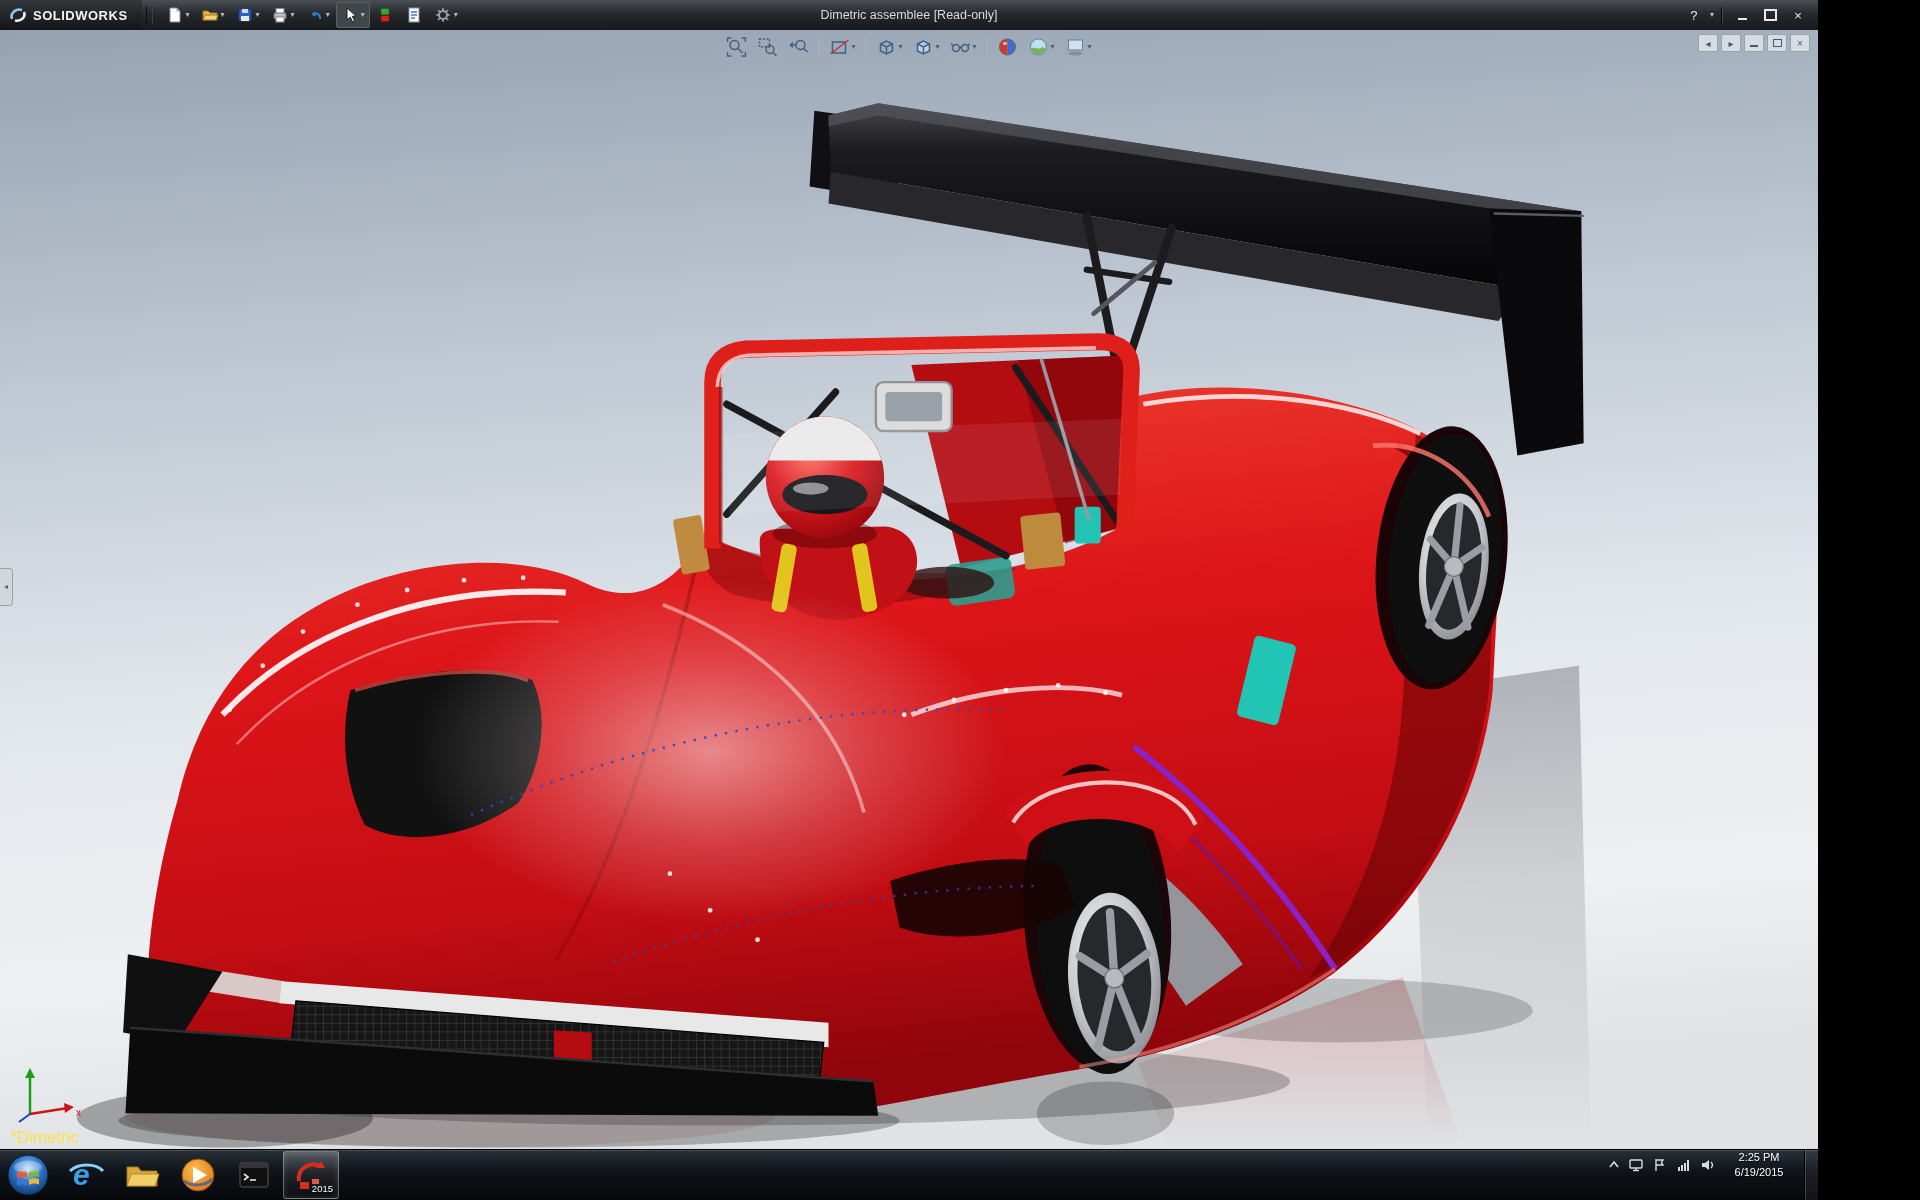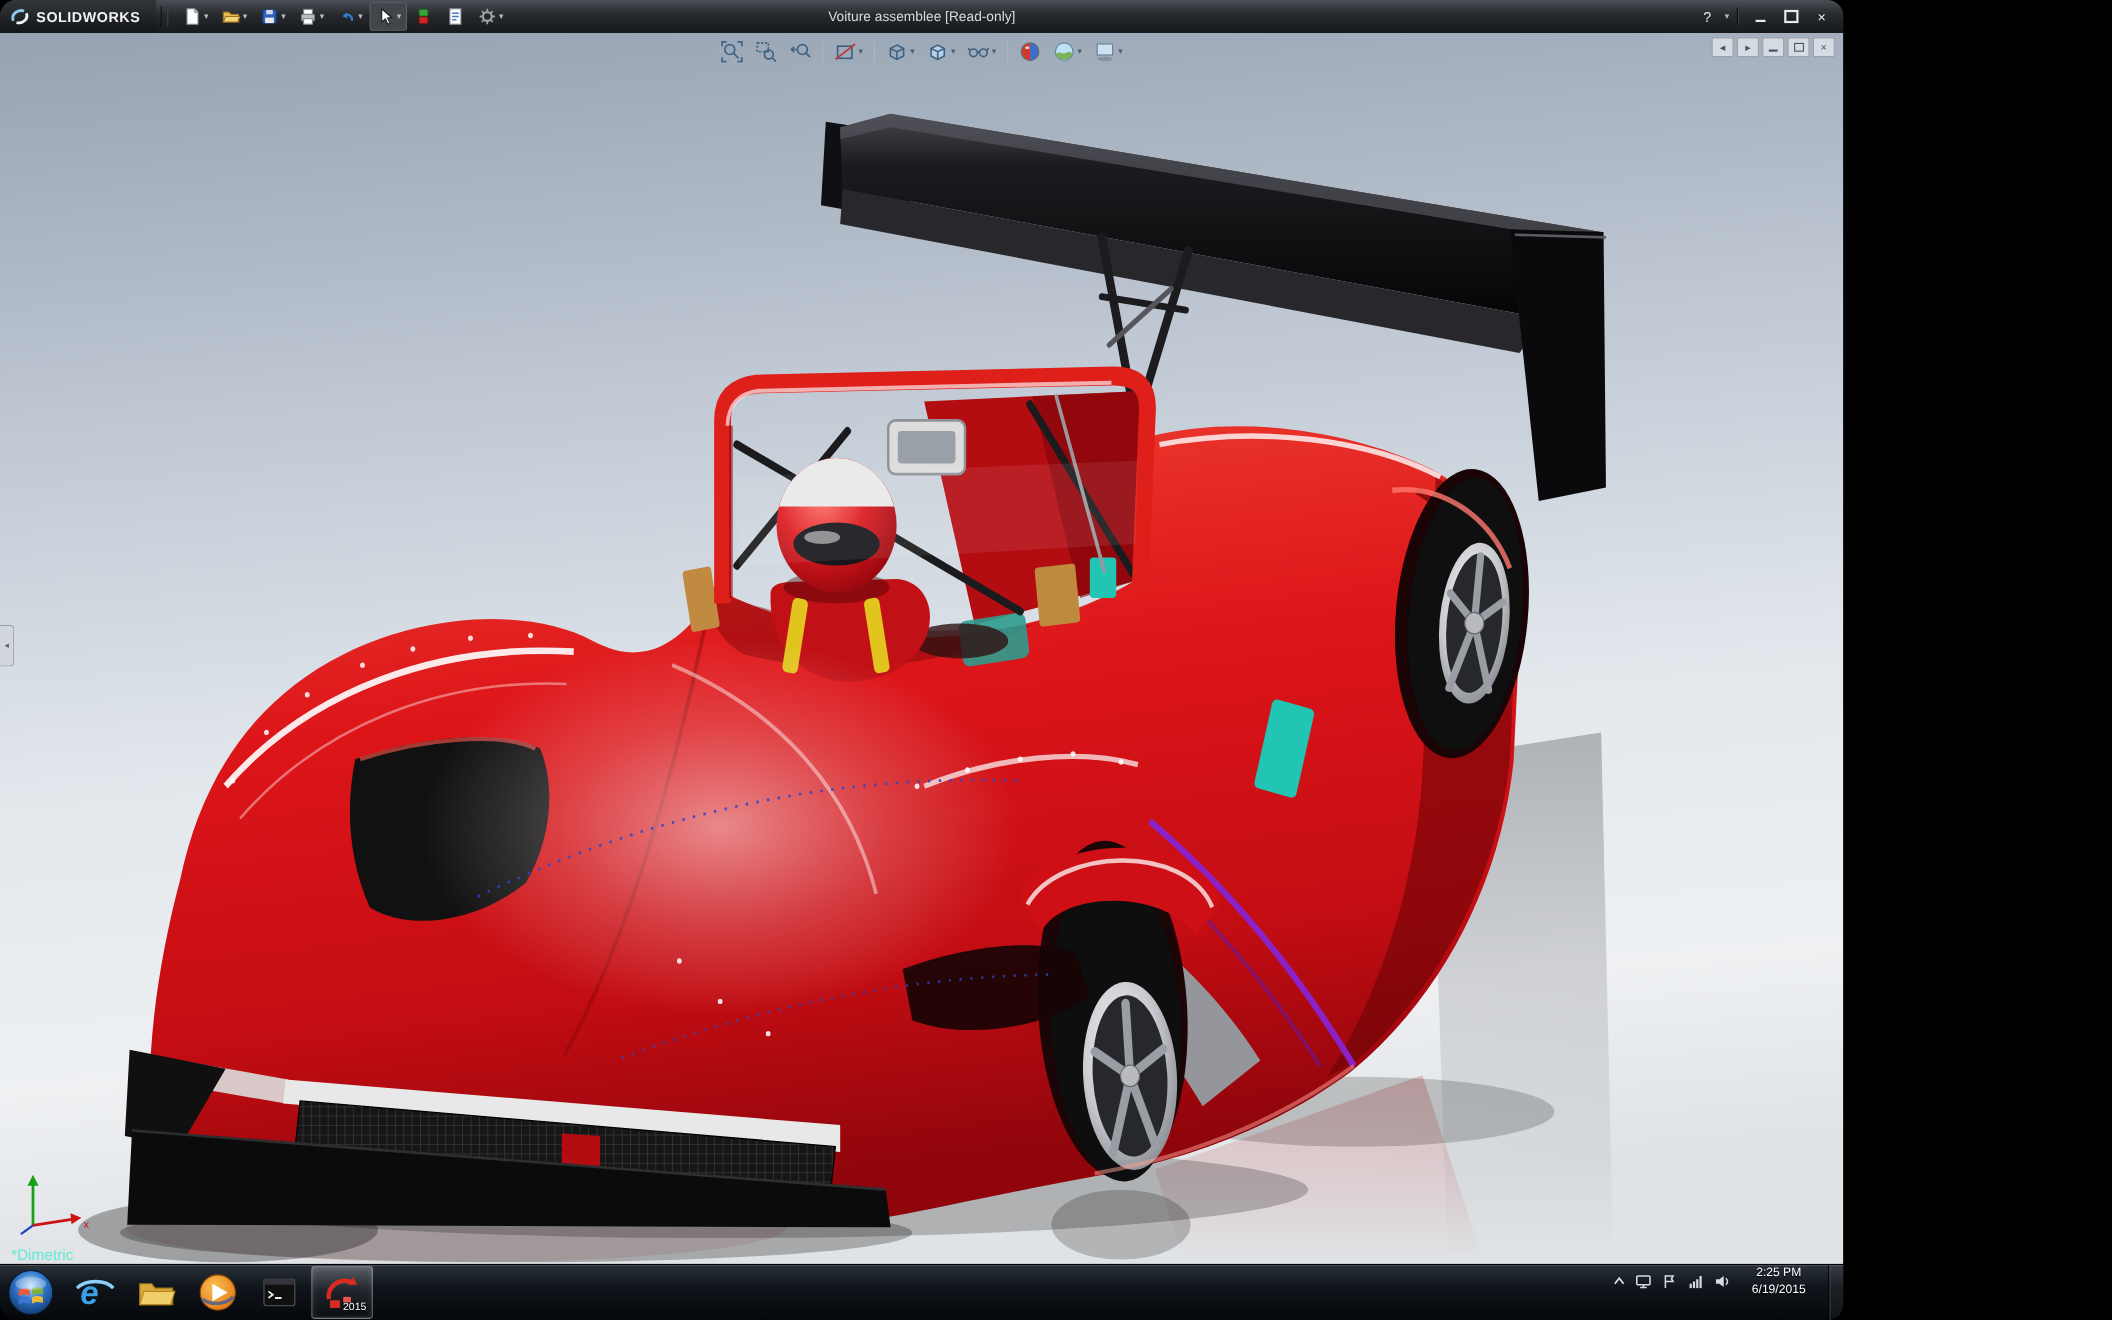--- a/index.html
+++ b/index.html
@@ -1,17 +1,17 @@
 <!DOCTYPE html>
 <html><head>
 <meta charset="utf-8">
 <style>
   html,body{margin:0;padding:0;background:#000;}
-  .screen{position:relative;width:1676px;height:1200px;overflow:hidden;
-          font-family:"Liberation Sans",sans-serif;user-select:none;border-radius:15px;}
+  .screen{position:relative;width:1818px;height:1200px;overflow:hidden;
+          font-family:"Liberation Sans",sans-serif;user-select:none;}
 
   
   .titlebar{position:absolute;top:0;left:0;right:0;height:30px;
     background:linear-gradient(#4a5056,#26292d 45%,#17191c);
     display:flex;align-items:center;z-index:50;}
   .brand{height:30px;display:flex;align-items:center;gap:5px;padding:0 14px 0 8px;
     background:linear-gradient(#33373b,#121416);}
   .brand-text{color:#f2f2f2;font-size:13px;font-weight:bold;letter-spacing:.5px;}
   .tb-grip{width:5px;height:18px;margin:0 4px;border-left:1px solid #0d0f11;border-right:1px solid #3c4146;}
   .tb-toolbar{display:flex;align-items:center;gap:1px;padding-left:4px;}
@@ -39,21 +39,21 @@
   .mdi{position:absolute;top:4px;right:8px;display:flex;gap:3px;}
   .mbtn{width:18px;height:16px;border:1px solid #9aa2aa;background:rgba(240,243,246,.65);
     color:#4c565e;font-size:10px;display:flex;align-items:center;justify-content:center;border-radius:2px;}
   .mbtn .min-line{width:8px;height:2px;background:#4c565e;margin-top:6px;}
   .mbtn .max-box{width:7px;height:6px;border:1.5px solid #4c565e;}
 
   .collapse-tab{position:absolute;left:0;top:48%;width:12px;height:36px;
     background:#d2d7dc;border:1px solid #98a0a8;border-left:none;border-radius:0 4px 4px 0;
     display:flex;align-items:center;justify-content:center;color:#5a6268;font-size:8px;}
 
-  .view-label{position:absolute;left:10px;bottom:2px;font-size:14px;color:#5eead4;}
+  .view-label{position:absolute;left:10px;bottom:2px;font-size:17px;color:#fde047;}
   .triad{position:absolute;left:12px;bottom:22px;}
 
   
   .taskbar{position:absolute;left:0;right:0;bottom:0;height:50px;
     background:linear-gradient(#2a313a,#10151b 40%,#05070a);
     border-top:1px solid #000;box-shadow:inset 0 1px 0 rgba(255,255,255,.14);
     display:flex;align-items:center;z-index:60;}
   .start-orb{width:48px;height:48px;margin-left:4px;display:flex;align-items:center;justify-content:center;}
   .task-items{display:flex;align-items:center;height:100%;margin-left:6px;}
   .titem{width:54px;height:46px;margin:0 1px;display:flex;align-items:center;justify-content:center;border-radius:3px;position:relative;}
@@ -140,21 +140,21 @@
       </div>
       <div class="tbtn">
         <svg width="18" height="18">
           <circle cx="9" cy="9" r="4" fill="none" stroke="#9aa0a6" stroke-width="2"></circle>
           <path d="M9,2 V5 M9,13 V16 M2,9 H5 M13,9 H16 M4,4 L6,6 M12,12 L14,14 M14,4 L12,6 M6,12 L4,14" stroke="#9aa0a6" stroke-width="1.6"></path>
         </svg>
           <span class="chev">▾</span>
       </div>
     </div>
 
-    <div class="win-title">Voiture assemblee [Read-only]</div>
+    <div class="win-title">Dimetric assemblee [Read-only]</div>
 
     <div class="win-controls">
       <div class="wbtn">?</div>
       <span class="chev">▾</span>
       <div class="wsep"></div>
       <div class="wbtn">
           <div class="min-line"></div>
         </div>
       <div class="wbtn">
           <div class="max-box"></div>

